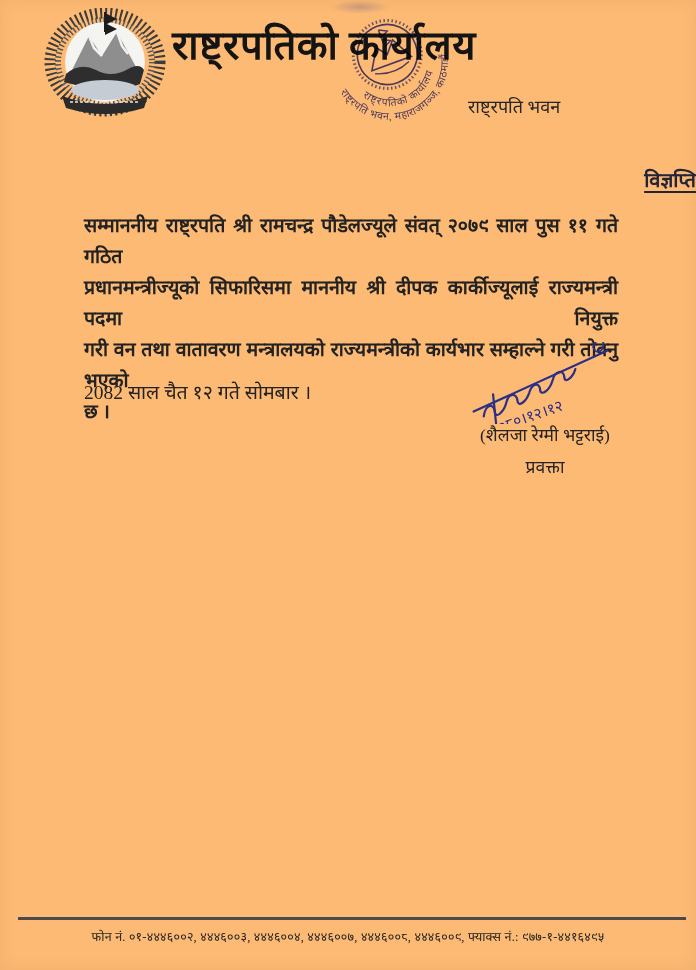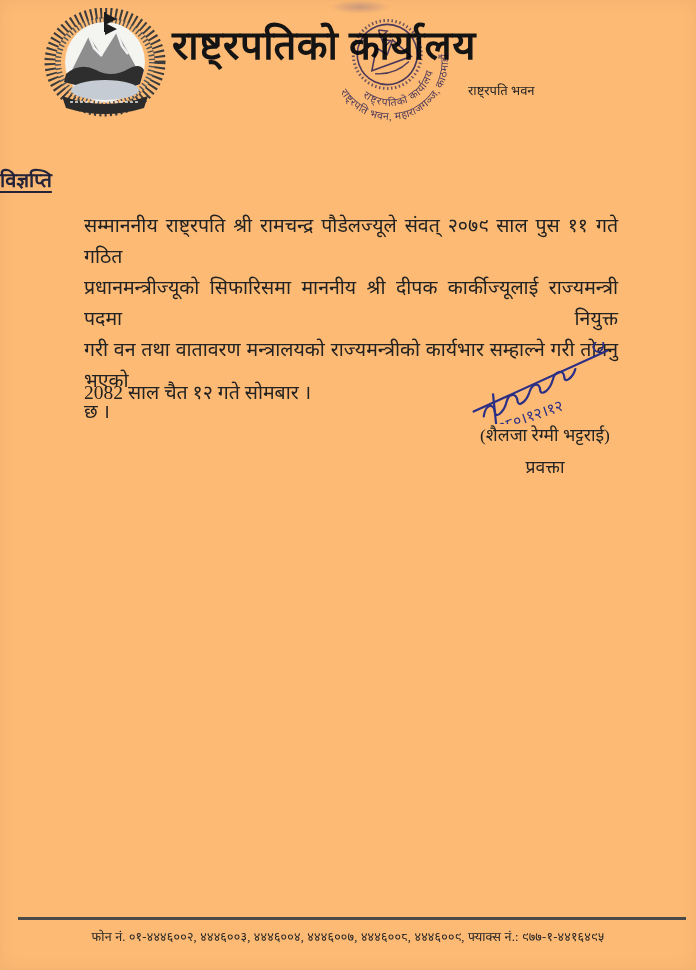--- a/index.html
+++ b/index.html
@@ -16,36 +16,36 @@
   
   .emblem{position:absolute;left:44px;top:8px;width:122px;height:112px;}
   .org-title{
     position:absolute;left:172px;top:24px;width:340px;
     font-size:40px;font-weight:600;color:#141414;letter-spacing:0.5px;
     line-height:1.1;white-space:nowrap;
   }
   .stamp{position:absolute;left:288px;top:2px;width:204px;height:140px;
     mix-blend-mode:multiply;opacity:0.88;}
   .address{
-    position:absolute;left:468px;top:80px;width:220px;
-    font-size:13px;line-height:22px;color:#262626;
+    position:absolute;left:468px;top:96px;width:220px;
+    font-size:18px;line-height:22px;color:#262626;
   }
   
   .notice-title{
     position:absolute;left:0;top:166px;width:100%;
-    text-align:left;font-size:20px;font-weight:600;color:#23233a;
+    text-align:right;font-size:20px;font-weight:600;color:#23233a;
     text-decoration:underline;text-underline-offset:4px;
   }
   .body-block{
     position:absolute;left:84px;top:210px;width:534px;
     font-size:19.5px;color:#222;
   }
   .body-line{
     line-height:31px;
-    text-align:justify;text-align-last:justify;
+    text-align:justify;text-align-last:justify;font-weight:bold;
   }
   .body-line.last{text-align:left;text-align-last:left;}
   .date-line{
     position:absolute;left:84px;top:378px;
     font-size:19.5px;color:#222;
   }
   
   .sig-svg{position:absolute;left:452px;top:342px;width:190px;height:82px;}
   .sig-name-block{
     position:absolute;left:428px;top:422px;width:234px;

